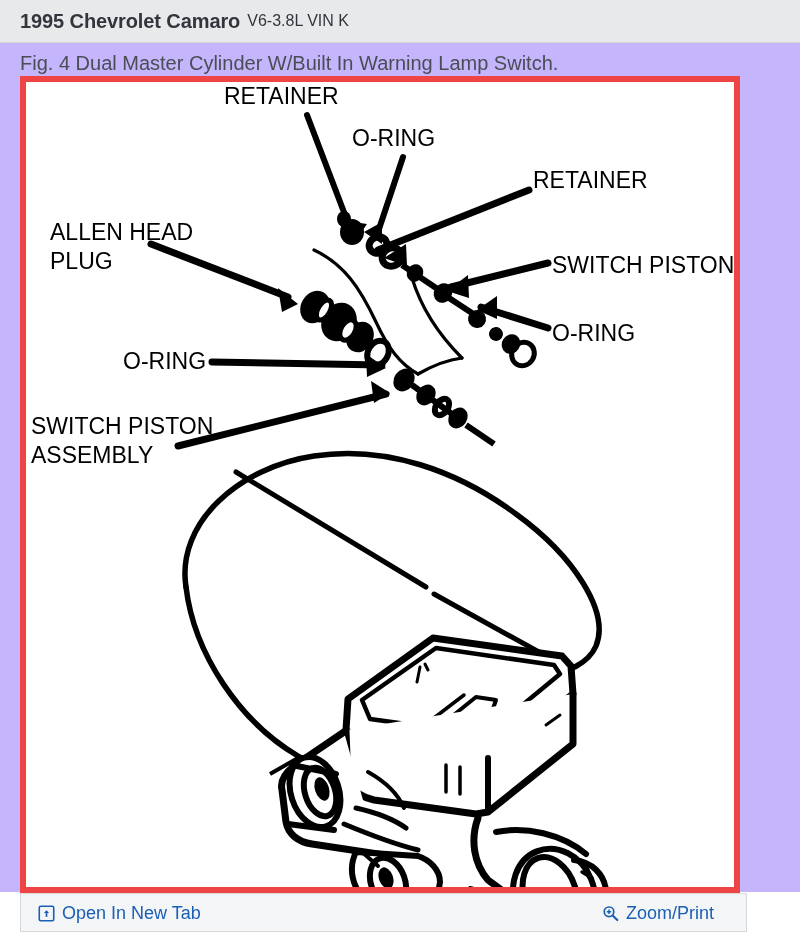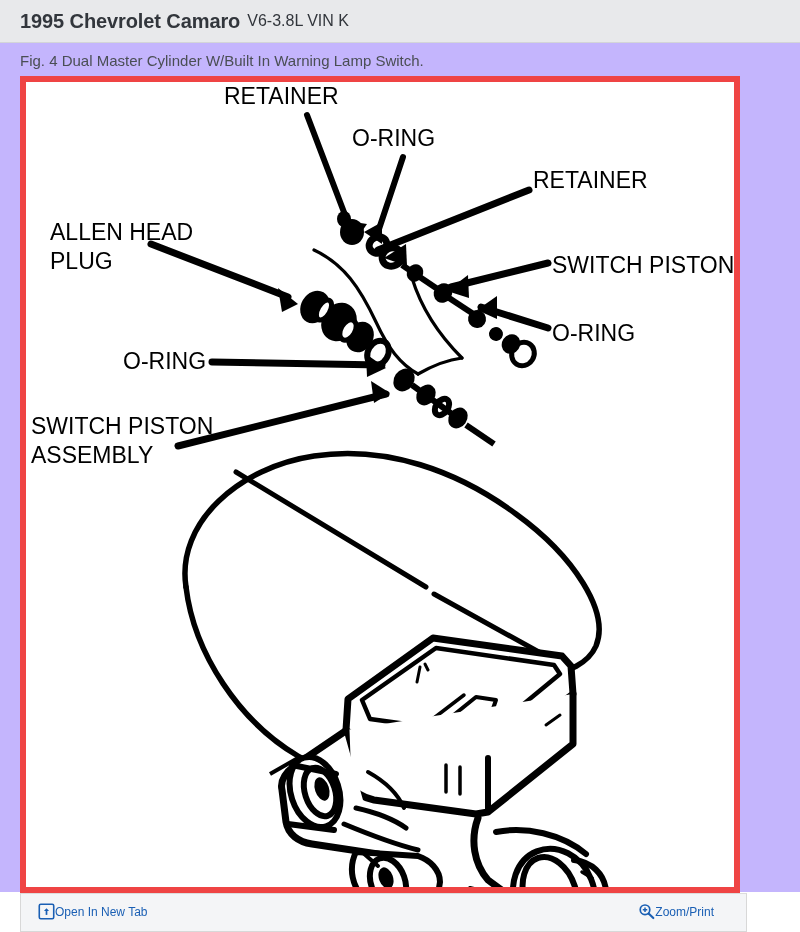--- a/index.html
+++ b/index.html
@@ -44,21 +44,21 @@
     color: #32363c;
     margin-left: 7px;
     white-space: nowrap;
   }
 
   
   .caption {
     position: absolute;
     left: 20px;
     top: 52px;
-    font-size: 15px;
+    font-size: 20px;
     color: #4a4e54;
     white-space: nowrap;
   }
 
   
   .figure-frame {
     position: absolute;
     left: 20px;
     top: 76px;
     width: 720px;
@@ -78,22 +78,23 @@
     height: 39px;
     background: #f4f5f7;
     border: 1px solid #d8d8d8;
     border-top: 1px solid #dcdcdc;
   }
   .footer-link {
     position: absolute;
     top: 9px;
     display: flex;
     align-items: center;
+    gap: 7px;
     color: #1a5fb4;
-    font-size: 12px;
+    font-size: 18px;
     text-decoration: none;
     cursor: pointer;
     white-space: nowrap;
   }
   .link-left  { left: 17px; }
   .link-right { right: 32px; }
   .ficon { width: 17px; height: 17px; flex: 0 0 auto; display: block; }
 </style>
 </head>
 <body>

